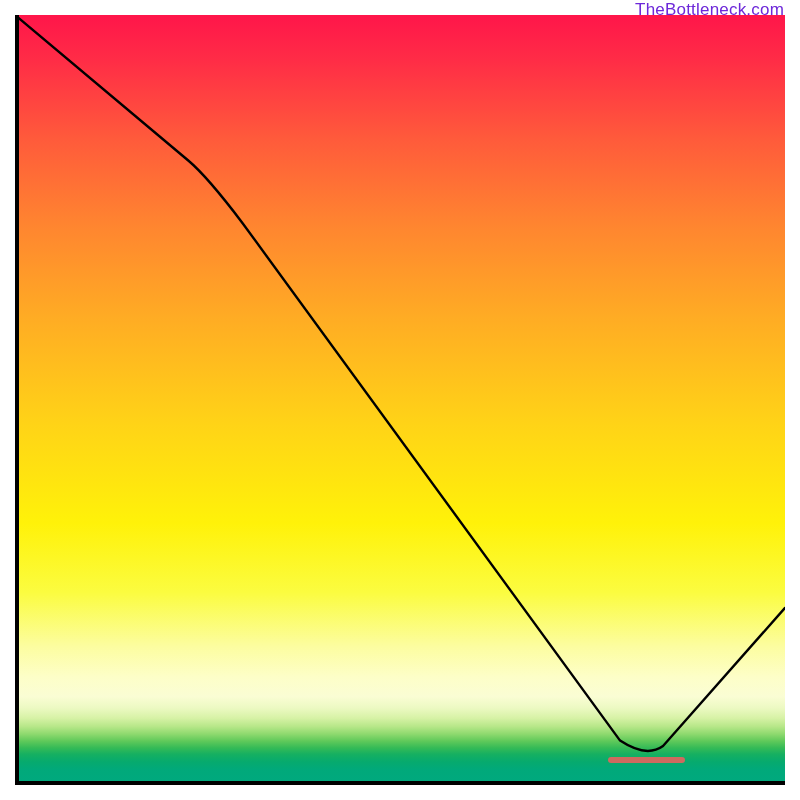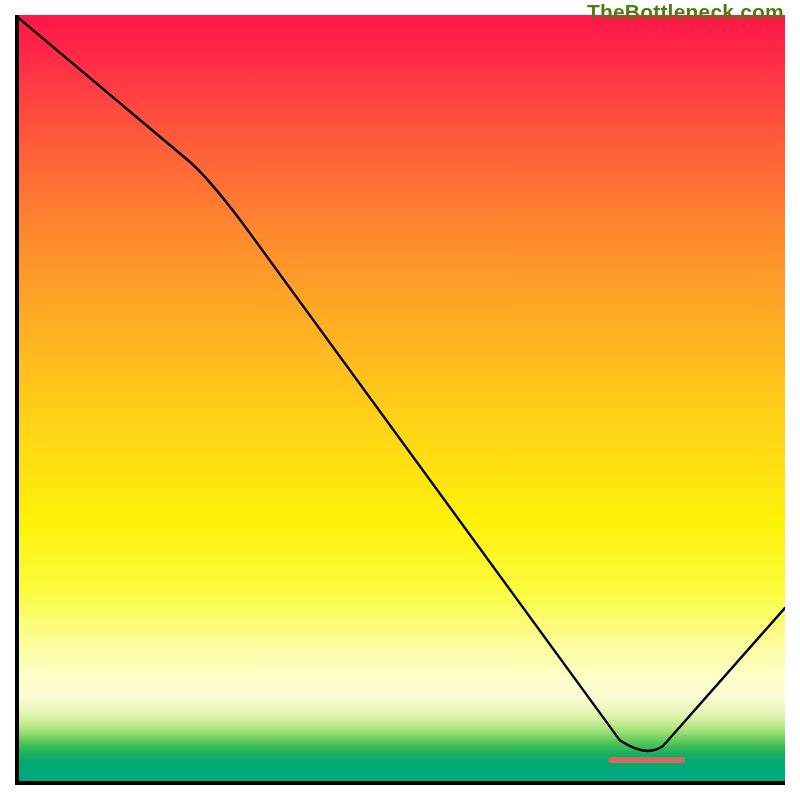--- a/index.html
+++ b/index.html
@@ -50,23 +50,23 @@
     position: absolute;
     height: 6px;
     border-radius: 3px;
     background: #ce6a5f;
   }
   .watermark {
     position: absolute;
     top: 0;
     right: 16px;
     font-family: Arial, Helvetica, sans-serif;
-    font-size: 21px;
-    font-weight: bold;
-    color: #4d7c0f;
+    font-size: 17px;
+    font-weight: normal;
+    color: #6d28d9;
     letter-spacing: 0.2px;
   }
   .axis-frame {
     position: absolute;
     left: 15px;
     top: 15px;
     width: 770px;
     height: 770px;
     border-left: 4px solid #000;
     border-bottom: 4px solid #000;

